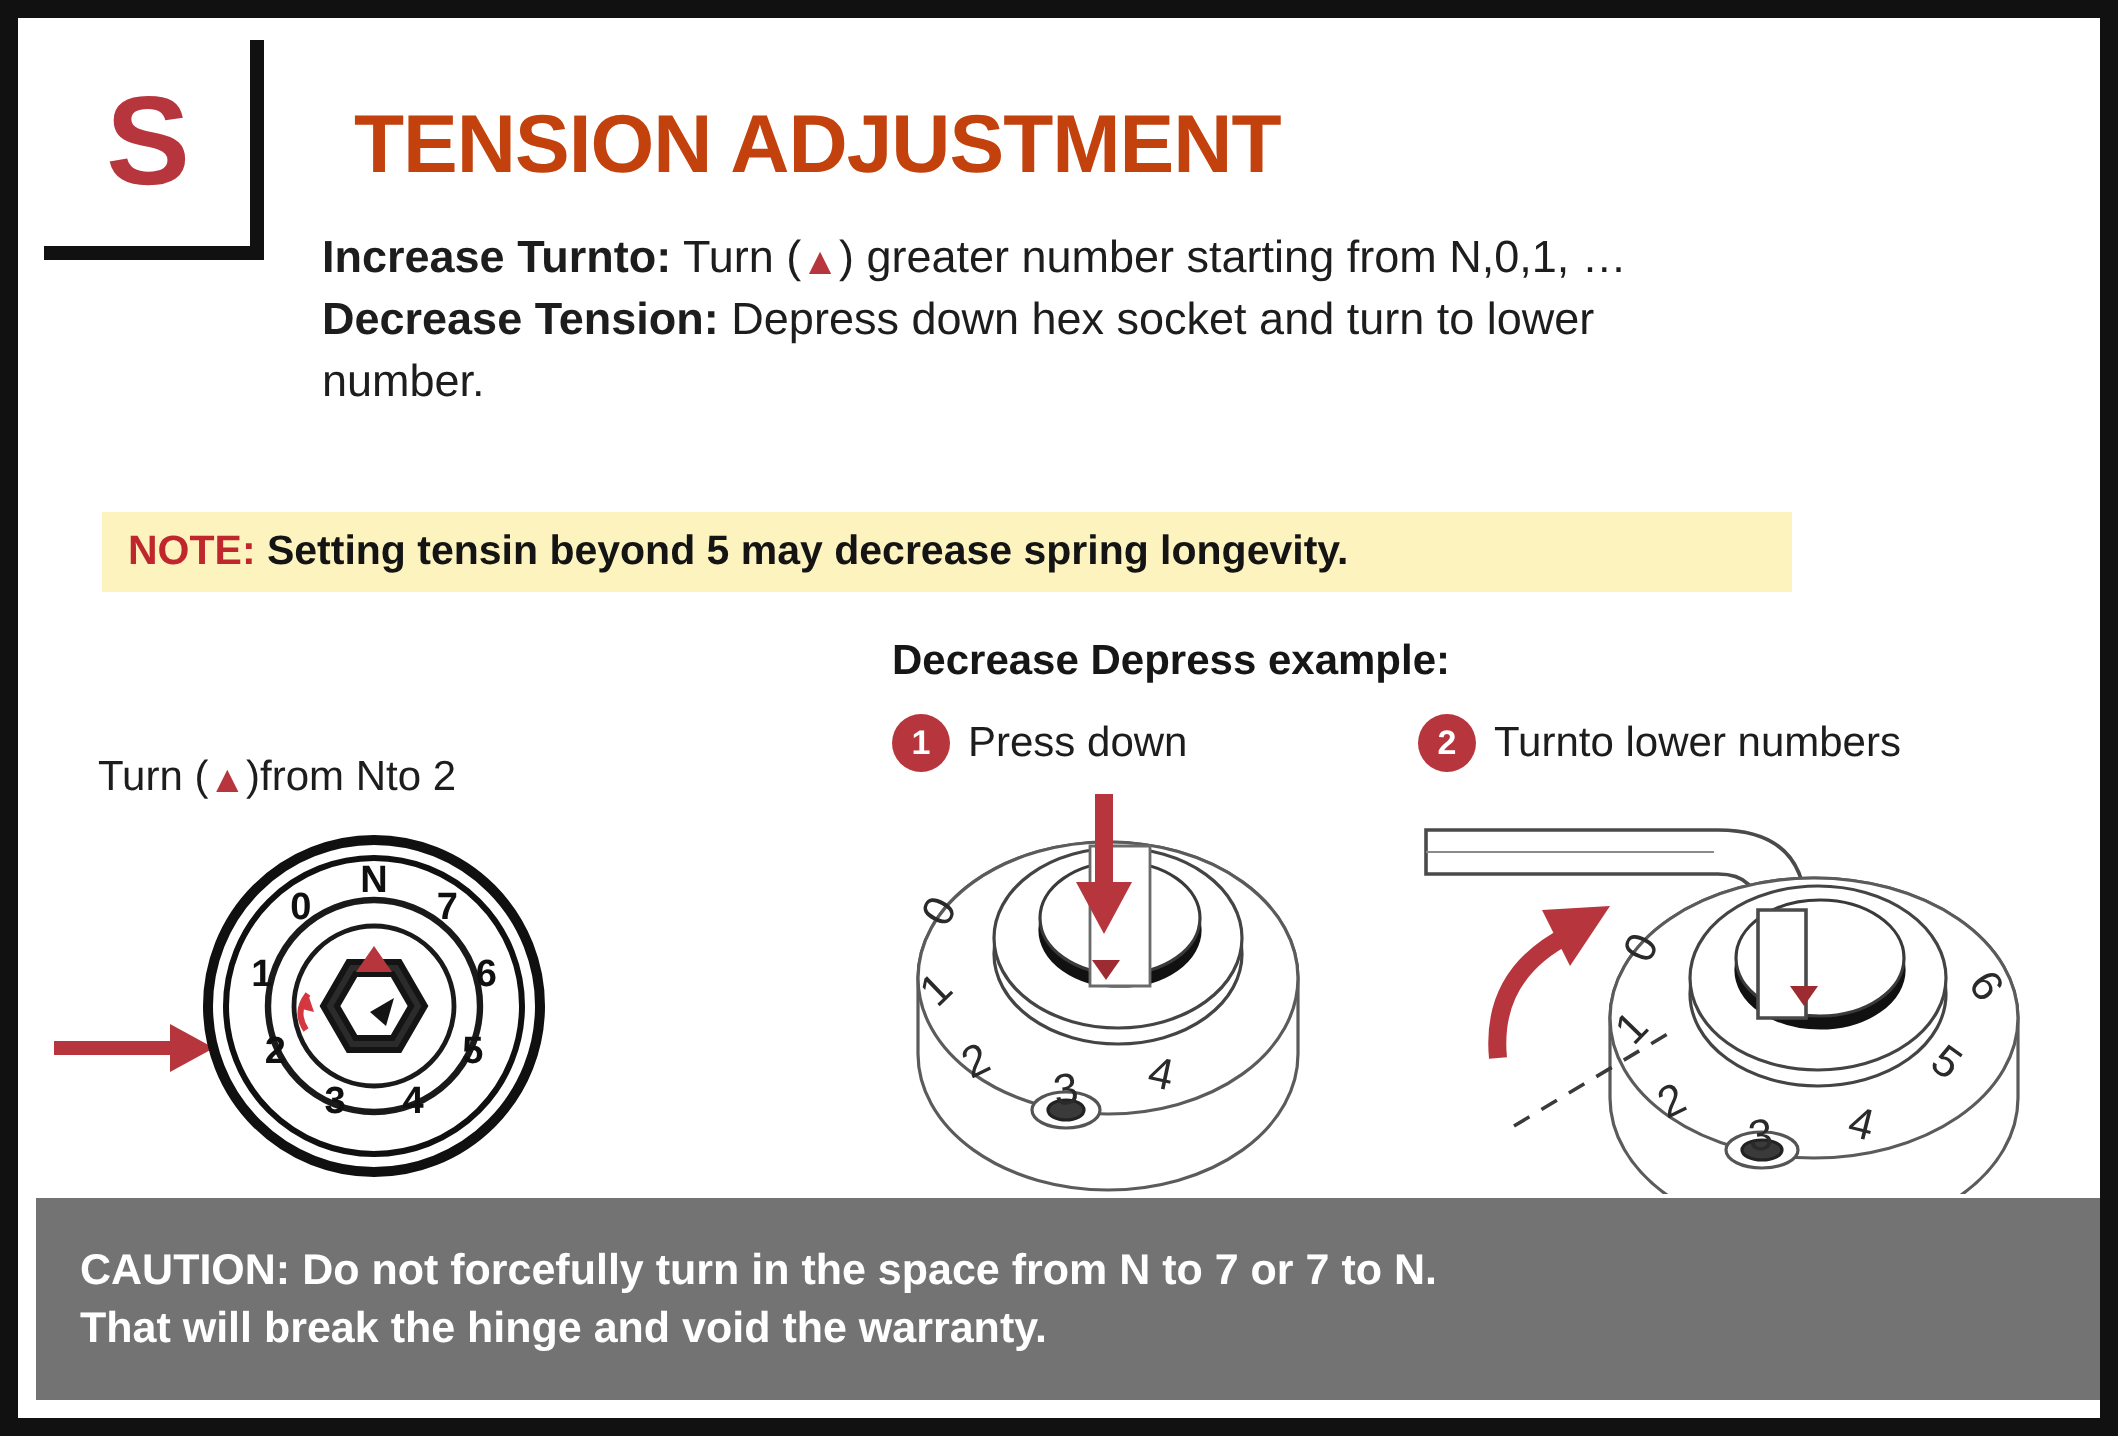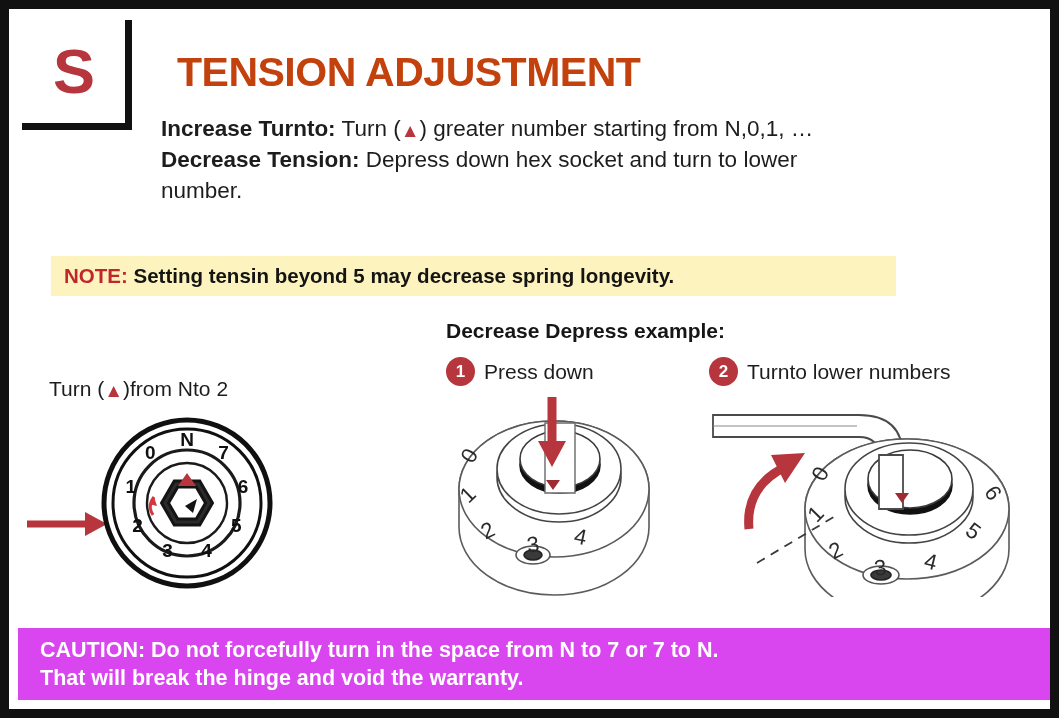--- a/index.html
+++ b/index.html
@@ -96,22 +96,22 @@
 
   
   .illus{position:absolute;}
   .ill1{left:18px;  top:398px; width:270px; height:195px;}
   .ill2{left:420px; top:388px; width:250px; height:200px;}
   .ill3{left:700px; top:388px; width:320px; height:200px;}
 
   
   .caution{
     position:absolute; left:9px; bottom:9px;
-    width:1041px; height:72px;
-    background:#d946ef;
+    width:1041px; height:101px;
+    background:#737373;
     display:flex; flex-direction:column; justify-content:center;
   }
   .caution .cl{
     color:#ffffff; font-weight:bold; font-size:21.5px;
     padding-left:22px; line-height:1.32; white-space:nowrap;
   }
 </style>
 </head>
 <body>
 

